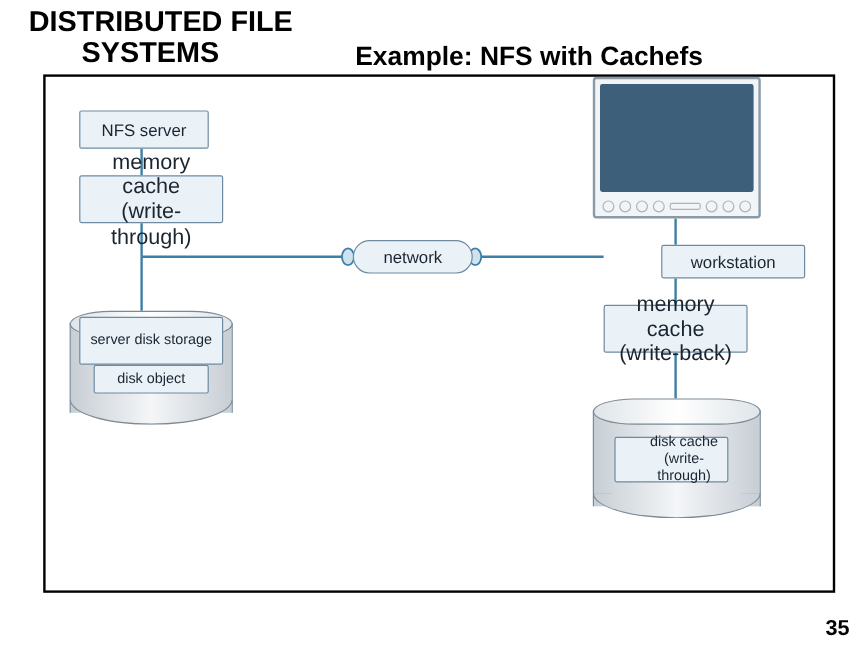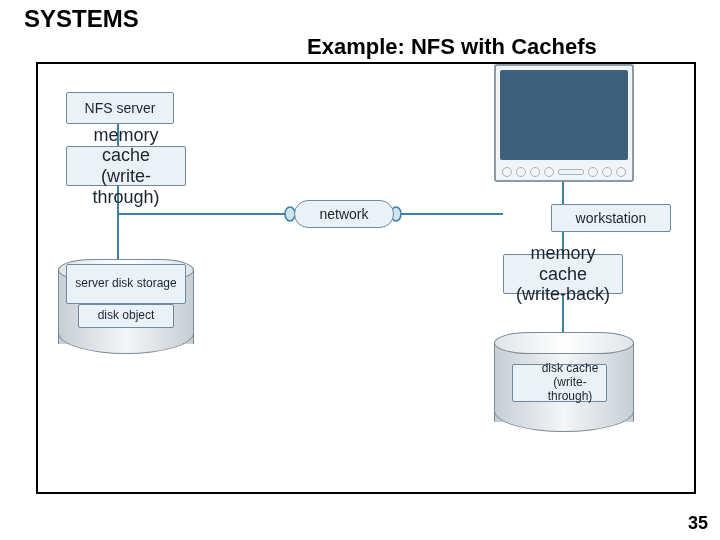--- a/index.html
+++ b/index.html
@@ -1,20 +1,20 @@
 <!DOCTYPE html>
 <html><head>
 <meta charset="utf-8">
 <style>
   html,body{margin:0;padding:0;width:720px;height:540px;background:#fff;font-family:Arial,Helvetica,sans-serif;}
   .page{position:relative;width:720px;height:540px;}
   .title-block{position:absolute;left:24px;top:6px;font-weight:900;font-size:24px;line-height:1.1;color:#000;}
   .title-row1{display:block;}
-  .title-row2{display:block;}
-  .subtitle{position:absolute;left:296px;top:34px;font-weight:700;font-size:22px;color:#000;margin-left:11px;}
+  .title-row2{display:block;margin-left:44px;}
+  .subtitle{position:absolute;left:296px;top:34px;font-weight:700;font-size:22px;color:#000;}
   .frame{position:absolute;left:36px;top:62px;width:660px;height:432px;border:2px solid #000;box-sizing:border-box;background:#fff;overflow:hidden;}
   .node{position:absolute;box-sizing:border-box;text-align:center;}
   .box{background:#eaf2f8;border:1px solid #6e8aa0;border-radius:2px;font-size:14px;color:#1a2530;display:flex;align-items:center;justify-content:center;line-height:1.15;padding:2px 4px;}
   .slim{font-size:18px;}
   .smaller{font-size:12px;}
   .cyl{position:absolute;}
   .cyl .body{position:absolute;left:0;right:0;top:10px;bottom:10px;background:linear-gradient(90deg,#c7ced4,#f4f6f8,#c7ced4);border-left:1px solid #7a8a96;border-right:1px solid #7a8a96;}
   .cyl .top{position:absolute;left:0;right:0;top:0;height:20px;border:1px solid #7a8a96;border-radius:50%/100%;background:linear-gradient(90deg,#dfe5e9,#ffffff,#dfe5e9);}
   .cyl .arc{position:absolute;left:0;right:0;bottom:0;height:20px;border:1px solid #7a8a96;border-top:none;border-radius:0 0 50% 50%/0 0 100% 100%;background:linear-gradient(90deg,#c7ced4,#f4f6f8,#c7ced4);}
   svg{position:absolute;left:0;top:0;width:100%;height:100%;pointer-events:none;}
@@ -24,20 +24,21 @@
   .monitor .screen{position:absolute;left:6px;right:6px;top:6px;bottom:22px;background:#3e5f79;border-radius:2px;}
   .monitor .controls{position:absolute;left:8px;right:8px;bottom:5px;height:10px;display:flex;gap:4px;align-items:center;}
   .monitor .controls span{width:8px;height:8px;border:1px solid #aab4bc;border-radius:50%;}
   .monitor .controls .bar{flex:1;height:4px;border:1px solid #aab4bc;border-radius:2px;}
 </style>
 </head>
 <body>
 
 <div class="page">
   <div class="title-block">
+    <span class="title-row1">DISTRIBUTED FILE</span>
     <span class="title-row2">SYSTEMS</span>
   </div>
   <div class="subtitle">Example:  NFS with Cachefs</div>
 
   <div class="frame">
 
     <svg viewBox="0 0 656 428" preserveAspectRatio="none">
 
       <line x1="80" y1="60" x2="80" y2="82" stroke="#3d7fa6" stroke-width="2"></line>
 

